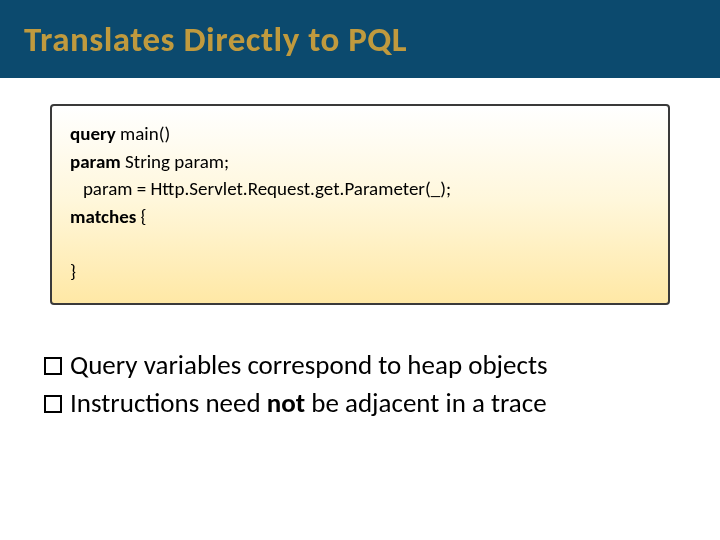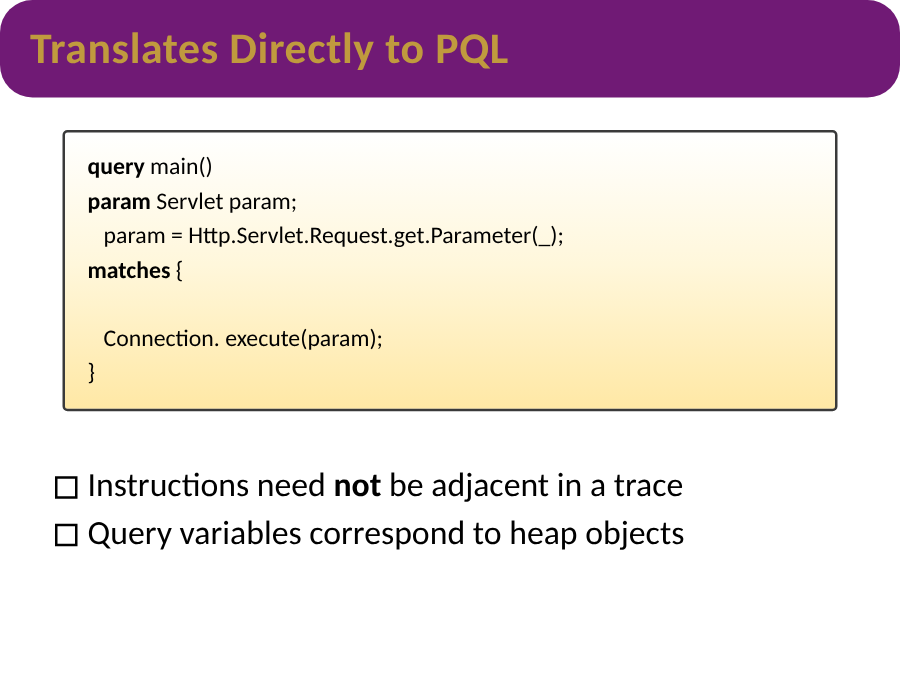--- a/index.html
+++ b/index.html
@@ -11,34 +11,33 @@
     font-family: Calibri, "Segoe UI", Arial, sans-serif;
     overflow: hidden;
   }
   .slide {
     width: 720px;
     height: 540px;
     position: relative;
     box-sizing: border-box;
   }
   .title-bar {
-    background: #701a75;
+    background: #0c4a6e;
     color: #c09a3e;
     font-weight: 700;
     font-size: 35px;
     padding: 18px 18px 18px 24px;
     letter-spacing: 0.5px;
-    border-radius: 26px;
   }
   .code-box {
     margin: 26px 50px 0 50px;
     border: 2px solid #3a3a3a;
     border-radius: 4px;
     background: linear-gradient(180deg, #ffffff 0%, #fff7db 48%, #ffe8a5 100%);
-    padding: 14px 18px 14px 18px;
+    padding: 14px 18px 3px 18px;
     min-height: 180px;
   }
   .code-box .line {
     font-size: 19px;
     color: #000;
     line-height: 1.45;
     white-space: pre;
   }
   .code-box .line .kw {
     font-weight: 700;
@@ -72,32 +71,31 @@
 </style>
 </head>
 <body>
 
 <div class="slide">
 
   <div class="title-bar">Translates Directly to PQL</div>
 
   <div class="code-box">
     <div class="line"><span class="kw">query</span><span> main()</span></div>
-    <div class="line"><span class="kw">param</span><span> Servlet param;</span></div>
+    <div class="line"><span class="kw">param</span><span> String param;</span></div>
     <div class="line">   param = Http.Servlet.Request.get.Parameter(_);</div>
     <div class="line"><span class="kw">matches</span><span> {</span></div>
     <div class="line">&nbsp;</div>
-    <div class="line">   Connection. execute(param);</div>
     <div class="line">}</div>
   </div>
 
   <div class="bullets">
     <div class="bullet-row">
       <span class="sq"></span>
-      <span class="txt"><span>Instructions need </span><span class="b">not</span><span> be adjacent in a trace</span></span>
+      <span class="txt">Query variables correspond to heap objects</span>
     </div>
     <div class="bullet-row">
       <span class="sq"></span>
-      <span class="txt">Query variables correspond to heap objects</span>
+      <span class="txt"><span>Instructions need </span><span class="b">not</span><span> be adjacent in a trace</span></span>
     </div>
   </div>
 
 </div>
 
 </body></html>

